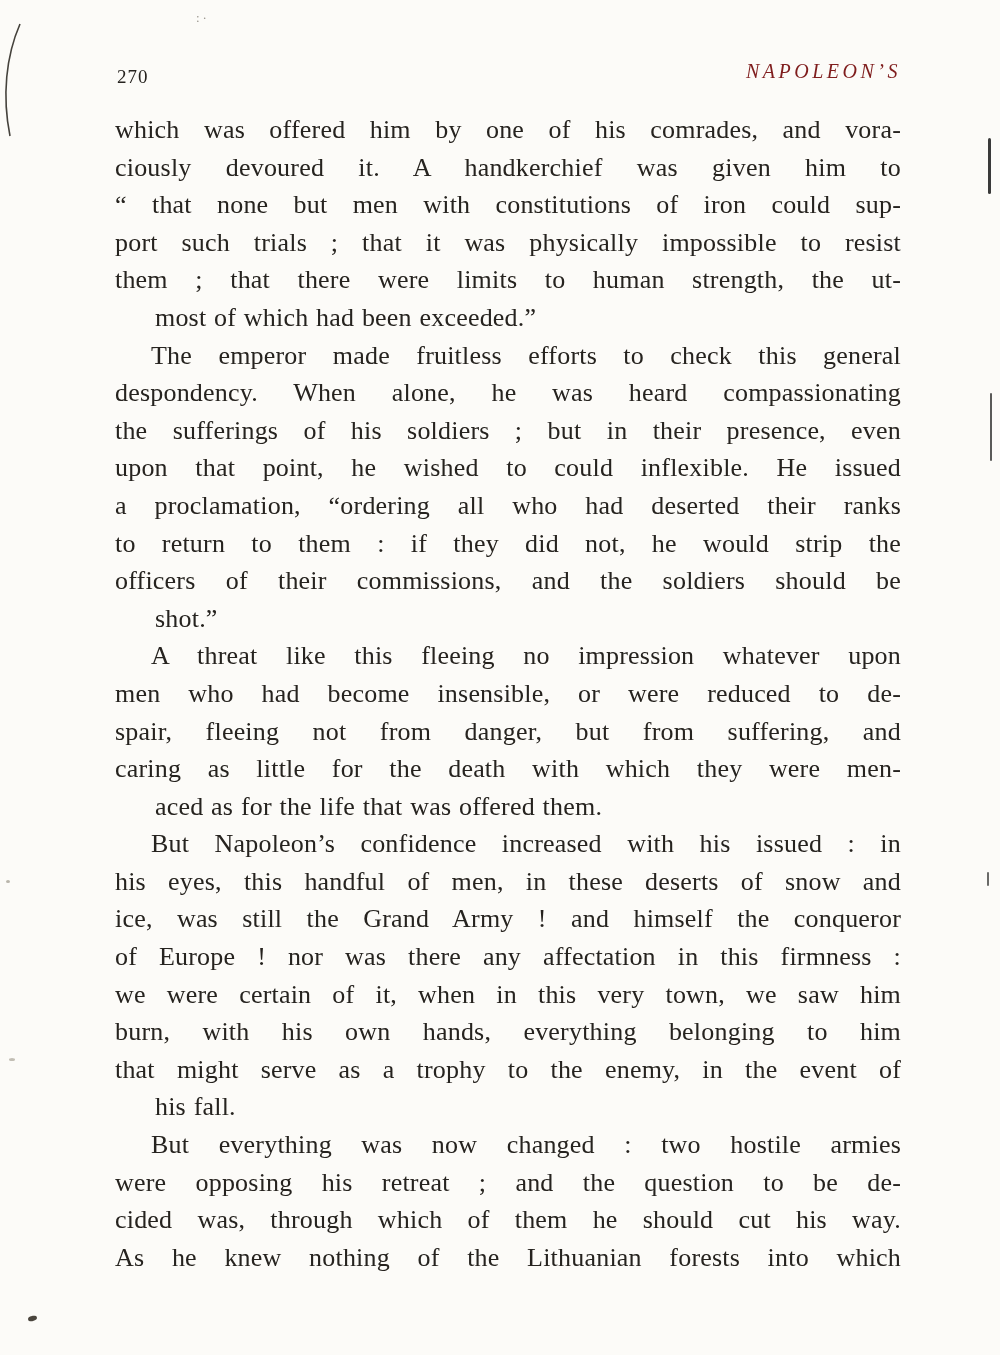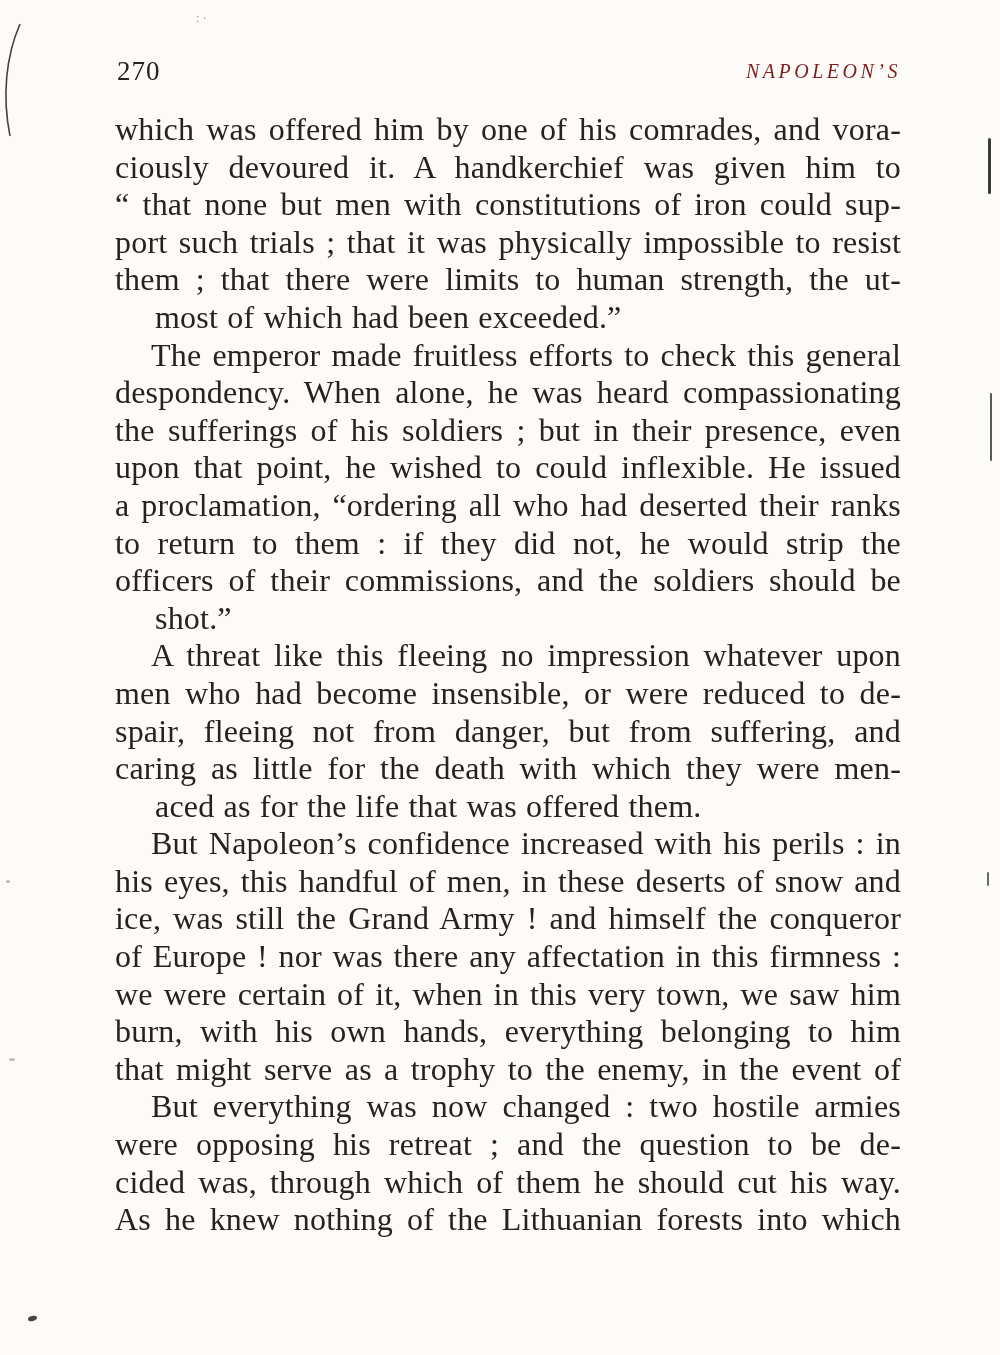--- a/index.html
+++ b/index.html
@@ -21,42 +21,42 @@
   .running-header {
     position: absolute;
     top: 54px;
     left: 115px;
     width: 786px;
     height: 36px;
   }
   .page-number {
     position: absolute;
     left: 2px;
-    top: 2px;
-    font-size: 27px;
+    top: 12px;
+    font-size: 19px;
     letter-spacing: 1px;
   }
   .header-title {
     position: absolute;
     left: 0;
     right: 0;
     top: 6px;
     text-align: right;
     font-style: italic;
     font-size: 20px;
     letter-spacing: 3.5px;
     color: #7f1d1d;
   }
   
   .text-block {
     position: absolute;
     top: 111px;
     left: 115px;
     width: 786px;
-    font-size: 32px;
+    font-size: 26px;
     line-height: 37.6px;
     letter-spacing: 0.2px;
     word-spacing: 1px;
   }
   .paragraph { margin: 0; }
   .paragraph.indent .line:first-child { text-indent: 36px; }
   .line {
     text-align: justify;
     text-align-last: justify;
     white-space: normal;
@@ -114,27 +114,28 @@
         <div class="line last">shot.”</div>
       </div>
       <div class="paragraph indent">
         <div class="line">A threat like this fleeing no impression whatever upon</div>
         <div class="line">men who had become insensible, or were reduced to de-</div>
         <div class="line">spair, fleeing not from danger, but from suffering, and</div>
         <div class="line">caring as little for the death with which they were men-</div>
         <div class="line last">aced as for the life that was offered them.</div>
       </div>
       <div class="paragraph indent">
-        <div class="line">But Napoleon’s confidence increased with his perils : in</div>
+        <div class="line">But Napoleon’s confidence increased with his issued : in</div>
         <div class="line">his eyes, this handful of men, in these deserts of snow and</div>
         <div class="line">ice, was still the Grand Army ! and himself the conqueror</div>
         <div class="line">of Europe ! nor was there any affectation in this firmness :</div>
         <div class="line">we were certain of it, when in this very town, we saw him</div>
         <div class="line">burn, with his own hands, everything belonging to him</div>
         <div class="line">that might serve as a trophy to the enemy, in the event of</div>
+        <div class="line last">his fall.</div>
       </div>
       <div class="paragraph indent">
         <div class="line">But everything was now changed : two hostile armies</div>
         <div class="line">were opposing his retreat ; and the question to be de-</div>
         <div class="line">cided was, through which of them he should cut his way.</div>
         <div class="line">As he knew nothing of the Lithuanian forests into which</div>
       </div>
     </div>
 
 </div>

